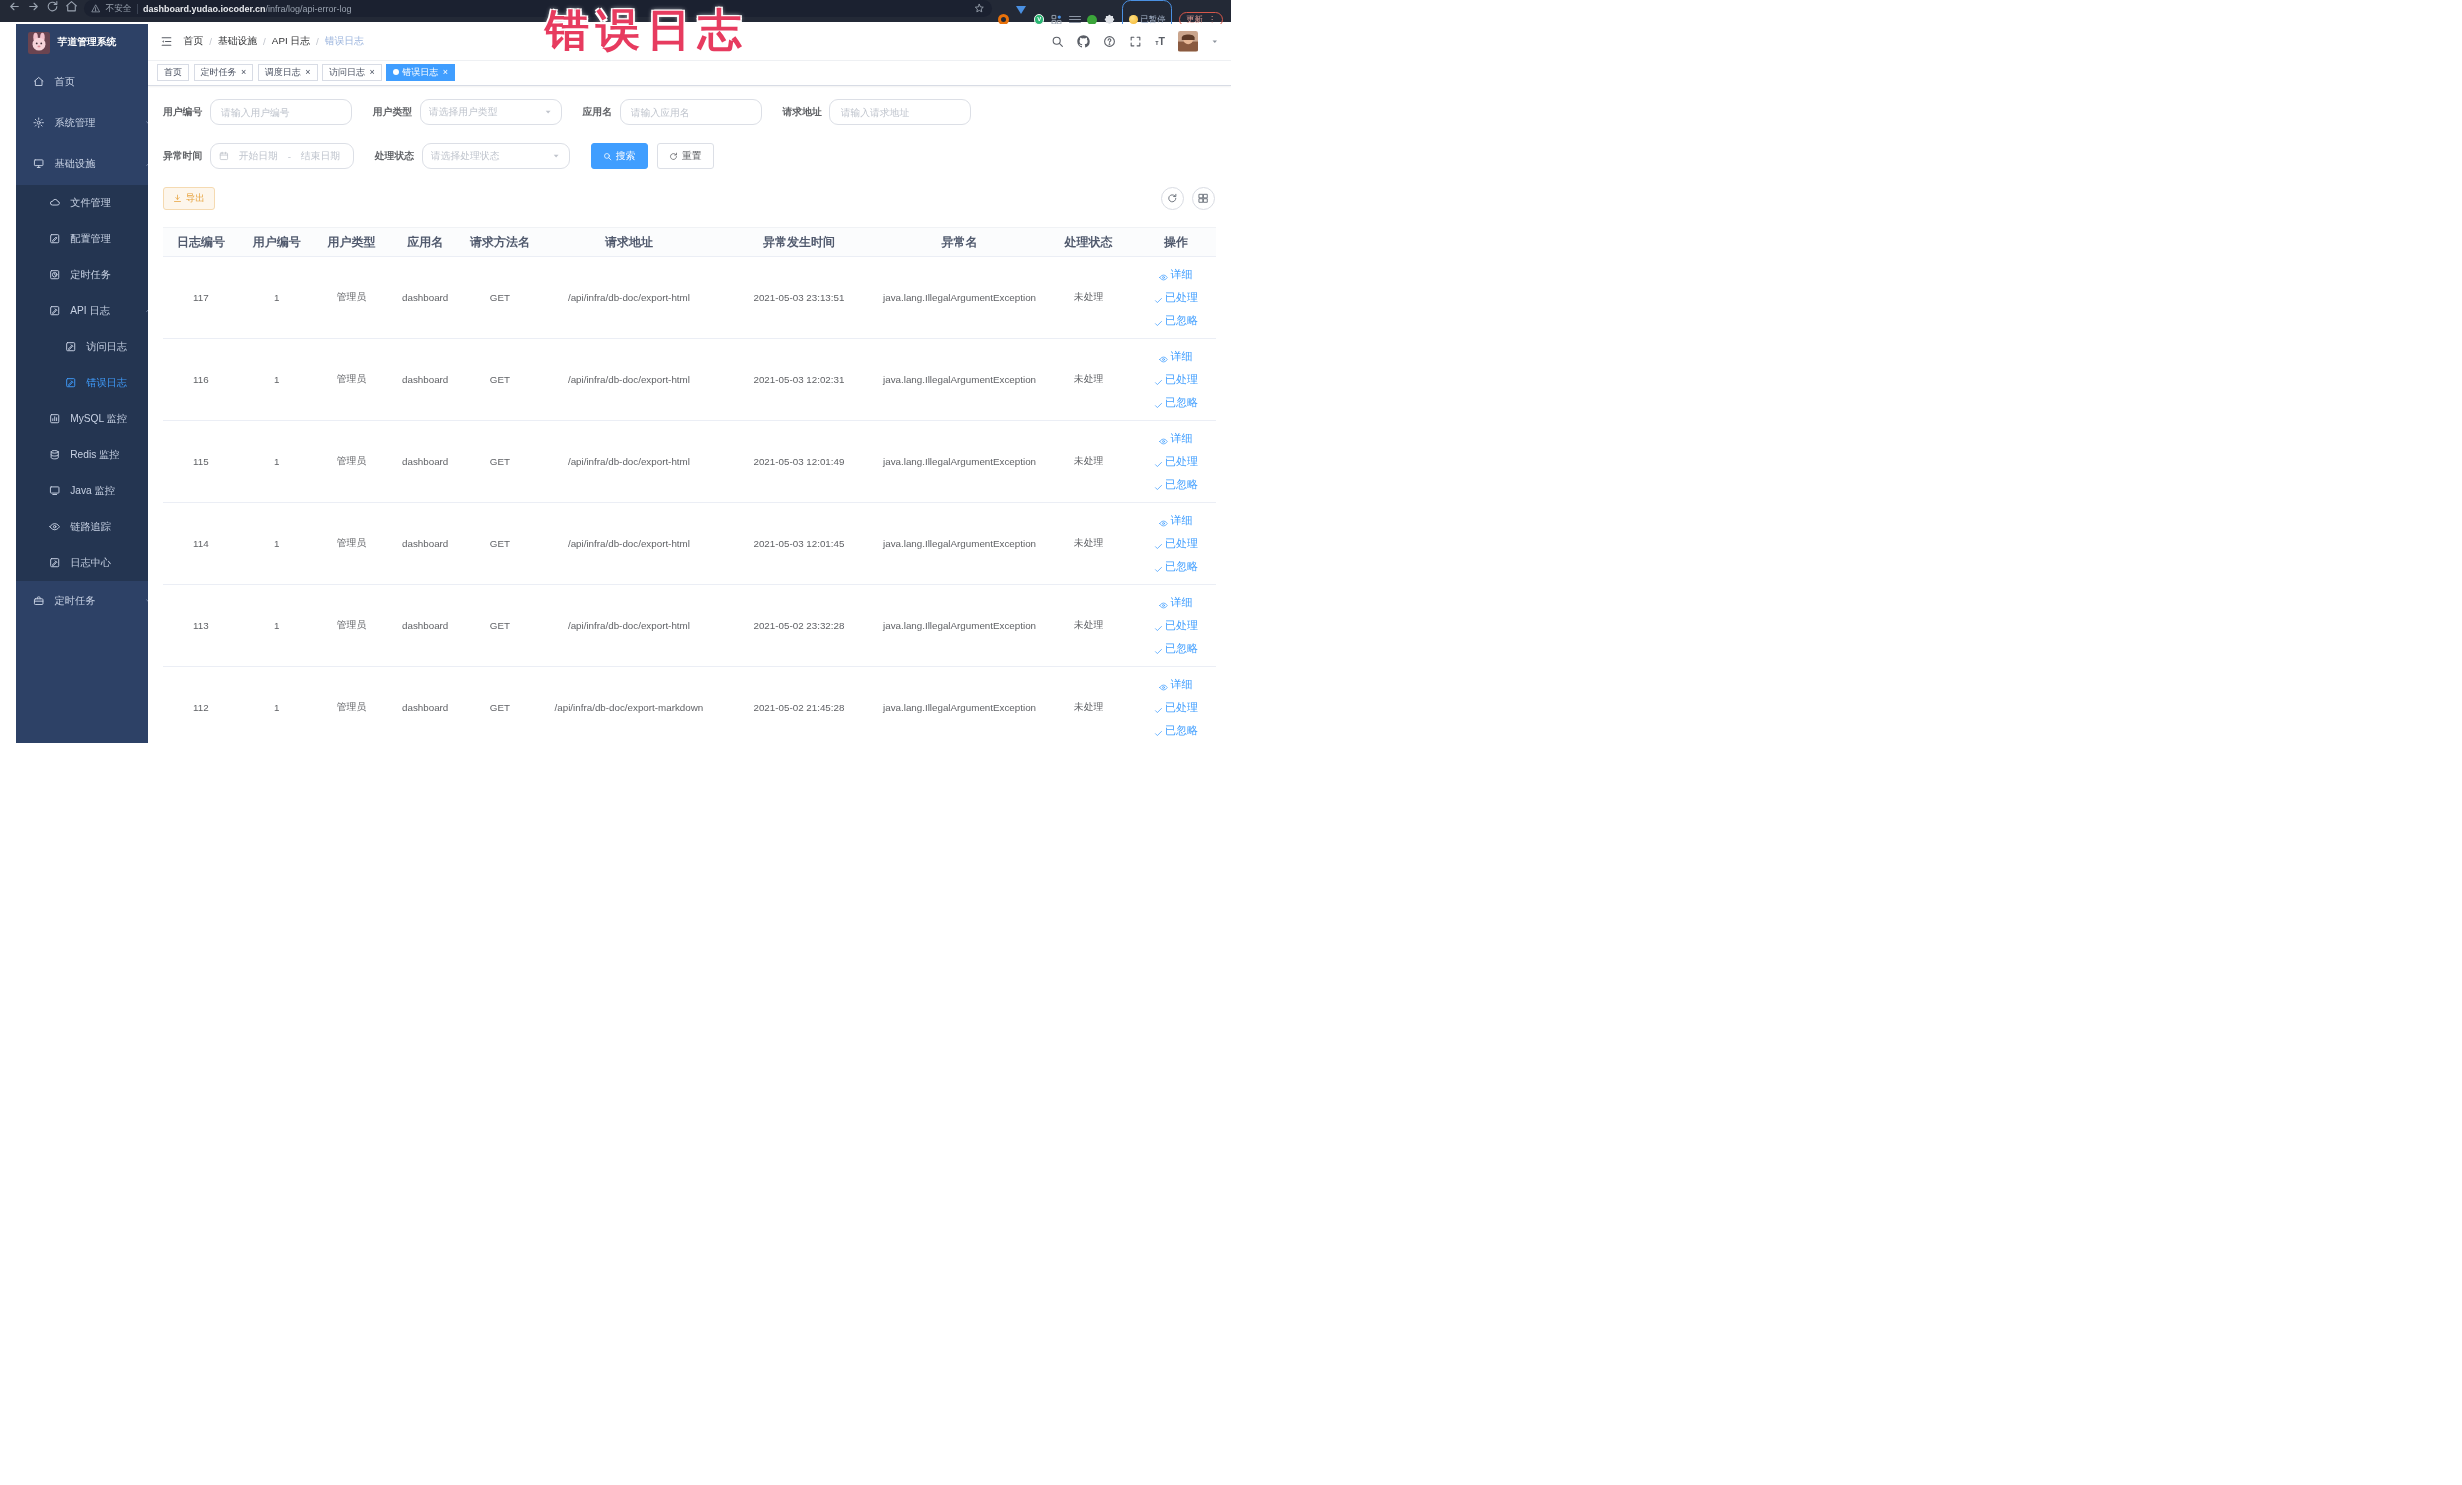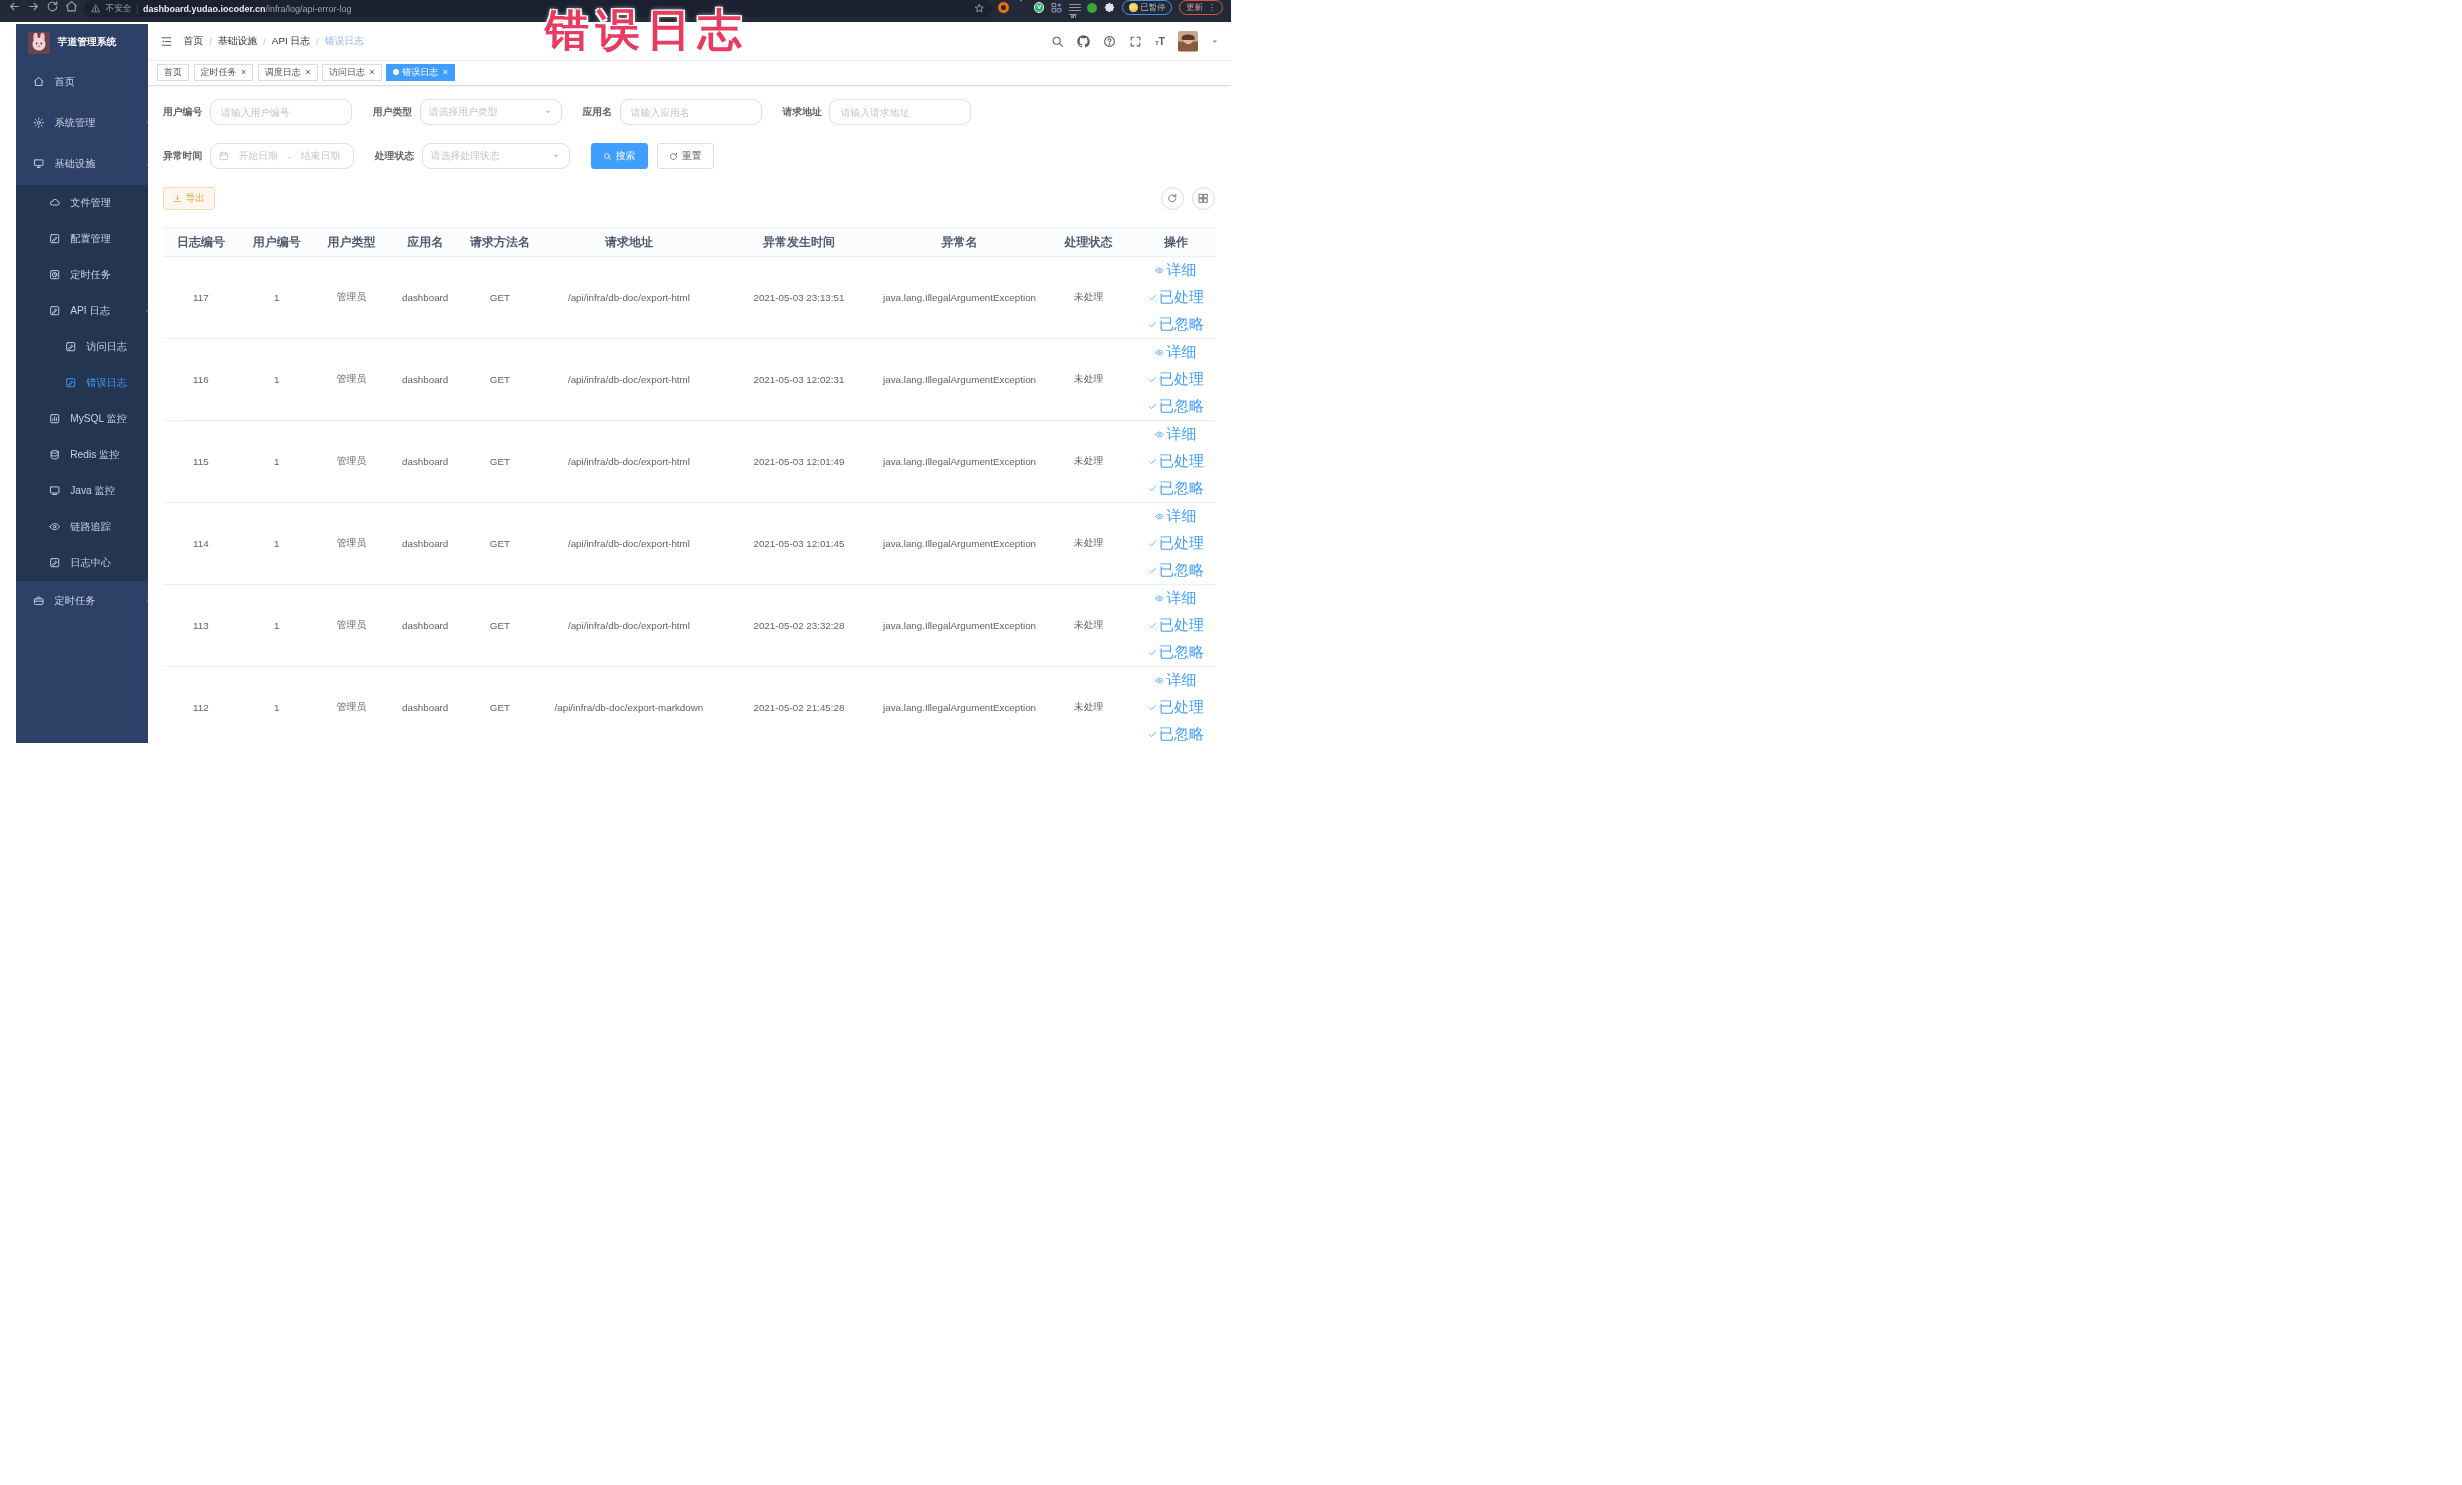--- a/index.html
+++ b/index.html
@@ -22,21 +22,21 @@
   .ext{width:11.4px;height:11.4px;position:relative;cursor:pointer;}
   .ext-donut{border-radius:50%;border:3px solid #e8710a;width:5.3px;height:5.3px;box-sizing:content-box;}
   .ext-shield{width:0;height:0;border-left:5.3px solid transparent;border-right:5.3px solid transparent;border-top:8.3px solid #4a90e2;margin-top:1.5px;}
   .ext-v{border-radius:50%;background:#2bb673;border:1.5px solid #f0f0f0;width:8.3px;height:8.3px;color:#fff;font-size:6px;font-weight:bold;display:flex;align-items:center;justify-content:center;}
   .ext-grid{color:#9aa3b0;}
   .ext-on{display:flex;flex-direction:column;gap:1.5px;justify-content:center;}
   .ext-on i{display:block;height:1.5px;background:#8d96a5;border-radius:0.8px;}
   .ext-badge{position:absolute;bottom:-2.3px;left:0;background:#21a153;color:#fff;font-size:4.5px;font-style:normal;padding:0 1.5px;border-radius:1.5px;line-height:5.3px;}
   .ext-sprout{border-radius:50%;background:#3ba53a;width:9.8px;height:9.8px;margin-top:0.8px;}
   .ext-puzzle{color:#dfe2e7;}
-  .pill-paused{display:flex;align-items:center;gap:3px;border:1.5px solid #4a90e2;border-radius:8.3px;height:13px;padding:0 6px;cursor:pointer;}
+  .pill-paused{display:flex;align-items:center;gap:3px;border:1.5px solid #4a90e2;border-radius:8.3px;height:13px;padding:12px 6px;cursor:pointer;}
   .pill-face{width:8.3px;height:8.3px;border-radius:50%;background:radial-gradient(circle at 35% 35%,#ffe082,#f5b52e);}
   .pill-paused span{font-size:8.3px;color:#aebdd3;}
   .pill-update{display:flex;align-items:center;gap:5.3px;border:1.5px solid #d6574a;border-radius:8.3px;height:13px;padding:0 6px;cursor:pointer;}
   .pill-update span{font-size:8.3px;color:#dd9a92;}
   .kebab{color:#dd9a92;font-size:9px;letter-spacing:0;line-height:7.6px;}
 
   
   .overlay-title{position:absolute;left:545px;top:0.8px;z-index:99;font-size:44px;font-weight:bold;letter-spacing:6.8px;color:#e73b5f;pointer-events:none;
     text-shadow:-1.5px -1.5px 0 #fff,1.5px -1.5px 0 #fff,-1.5px 1.5px 0 #fff,1.5px 1.5px 0 #fff,0 0 5.3px #fff;}
 
@@ -101,21 +101,21 @@
 
   .toolbar{display:flex;align-items:center;justify-content:space-between;margin-bottom:17px;}
   .circle-btns{display:flex;gap:7.6px;padding-right:1.5px;}
   .circle-btn{width:23px;height:23px;border-radius:50%;border:0.8px solid #d9dce3;background:#fff;color:#5f6670;display:flex;align-items:center;justify-content:center;cursor:pointer;box-sizing:border-box;}
   .circle-btn span{width:10.6px;height:10.6px;display:block;}
 
   table.grid{width:100%;border-collapse:collapse;table-layout:fixed;}
   .grid th{height:28px;font-size:12px;color:#515a6e;font-weight:bold;background:#fbfcfd;border-top:0.8px solid #f0f2f5;border-bottom:0.8px solid #ebeef5;padding:0 3px;}
   .grid td{height:81px;font-size:9.8px;color:#606266;text-align:center;border-bottom:0.8px solid #ebeef5;padding:0 4.5px;word-break:break-all;}
   .ops{display:flex;flex-direction:column;align-items:center;gap:8.3px;}
-  .op-link{color:#409eff;font-size:15px;display:inline-flex;align-items:center;gap:2.3px;cursor:pointer;white-space:nowrap;}
+  .op-link{color:#409eff;font-size:11px;display:inline-flex;align-items:flex-end;gap:2.3px;cursor:pointer;white-space:nowrap;}
   .op-link .o-ico{width:9px;height:9px;display:block;}
 </style>
 </head>
 <body>
 
 <div class="screen">
 
   <div class="overlay-title">错误日志</div>
 
   <div class="browser-bar">

